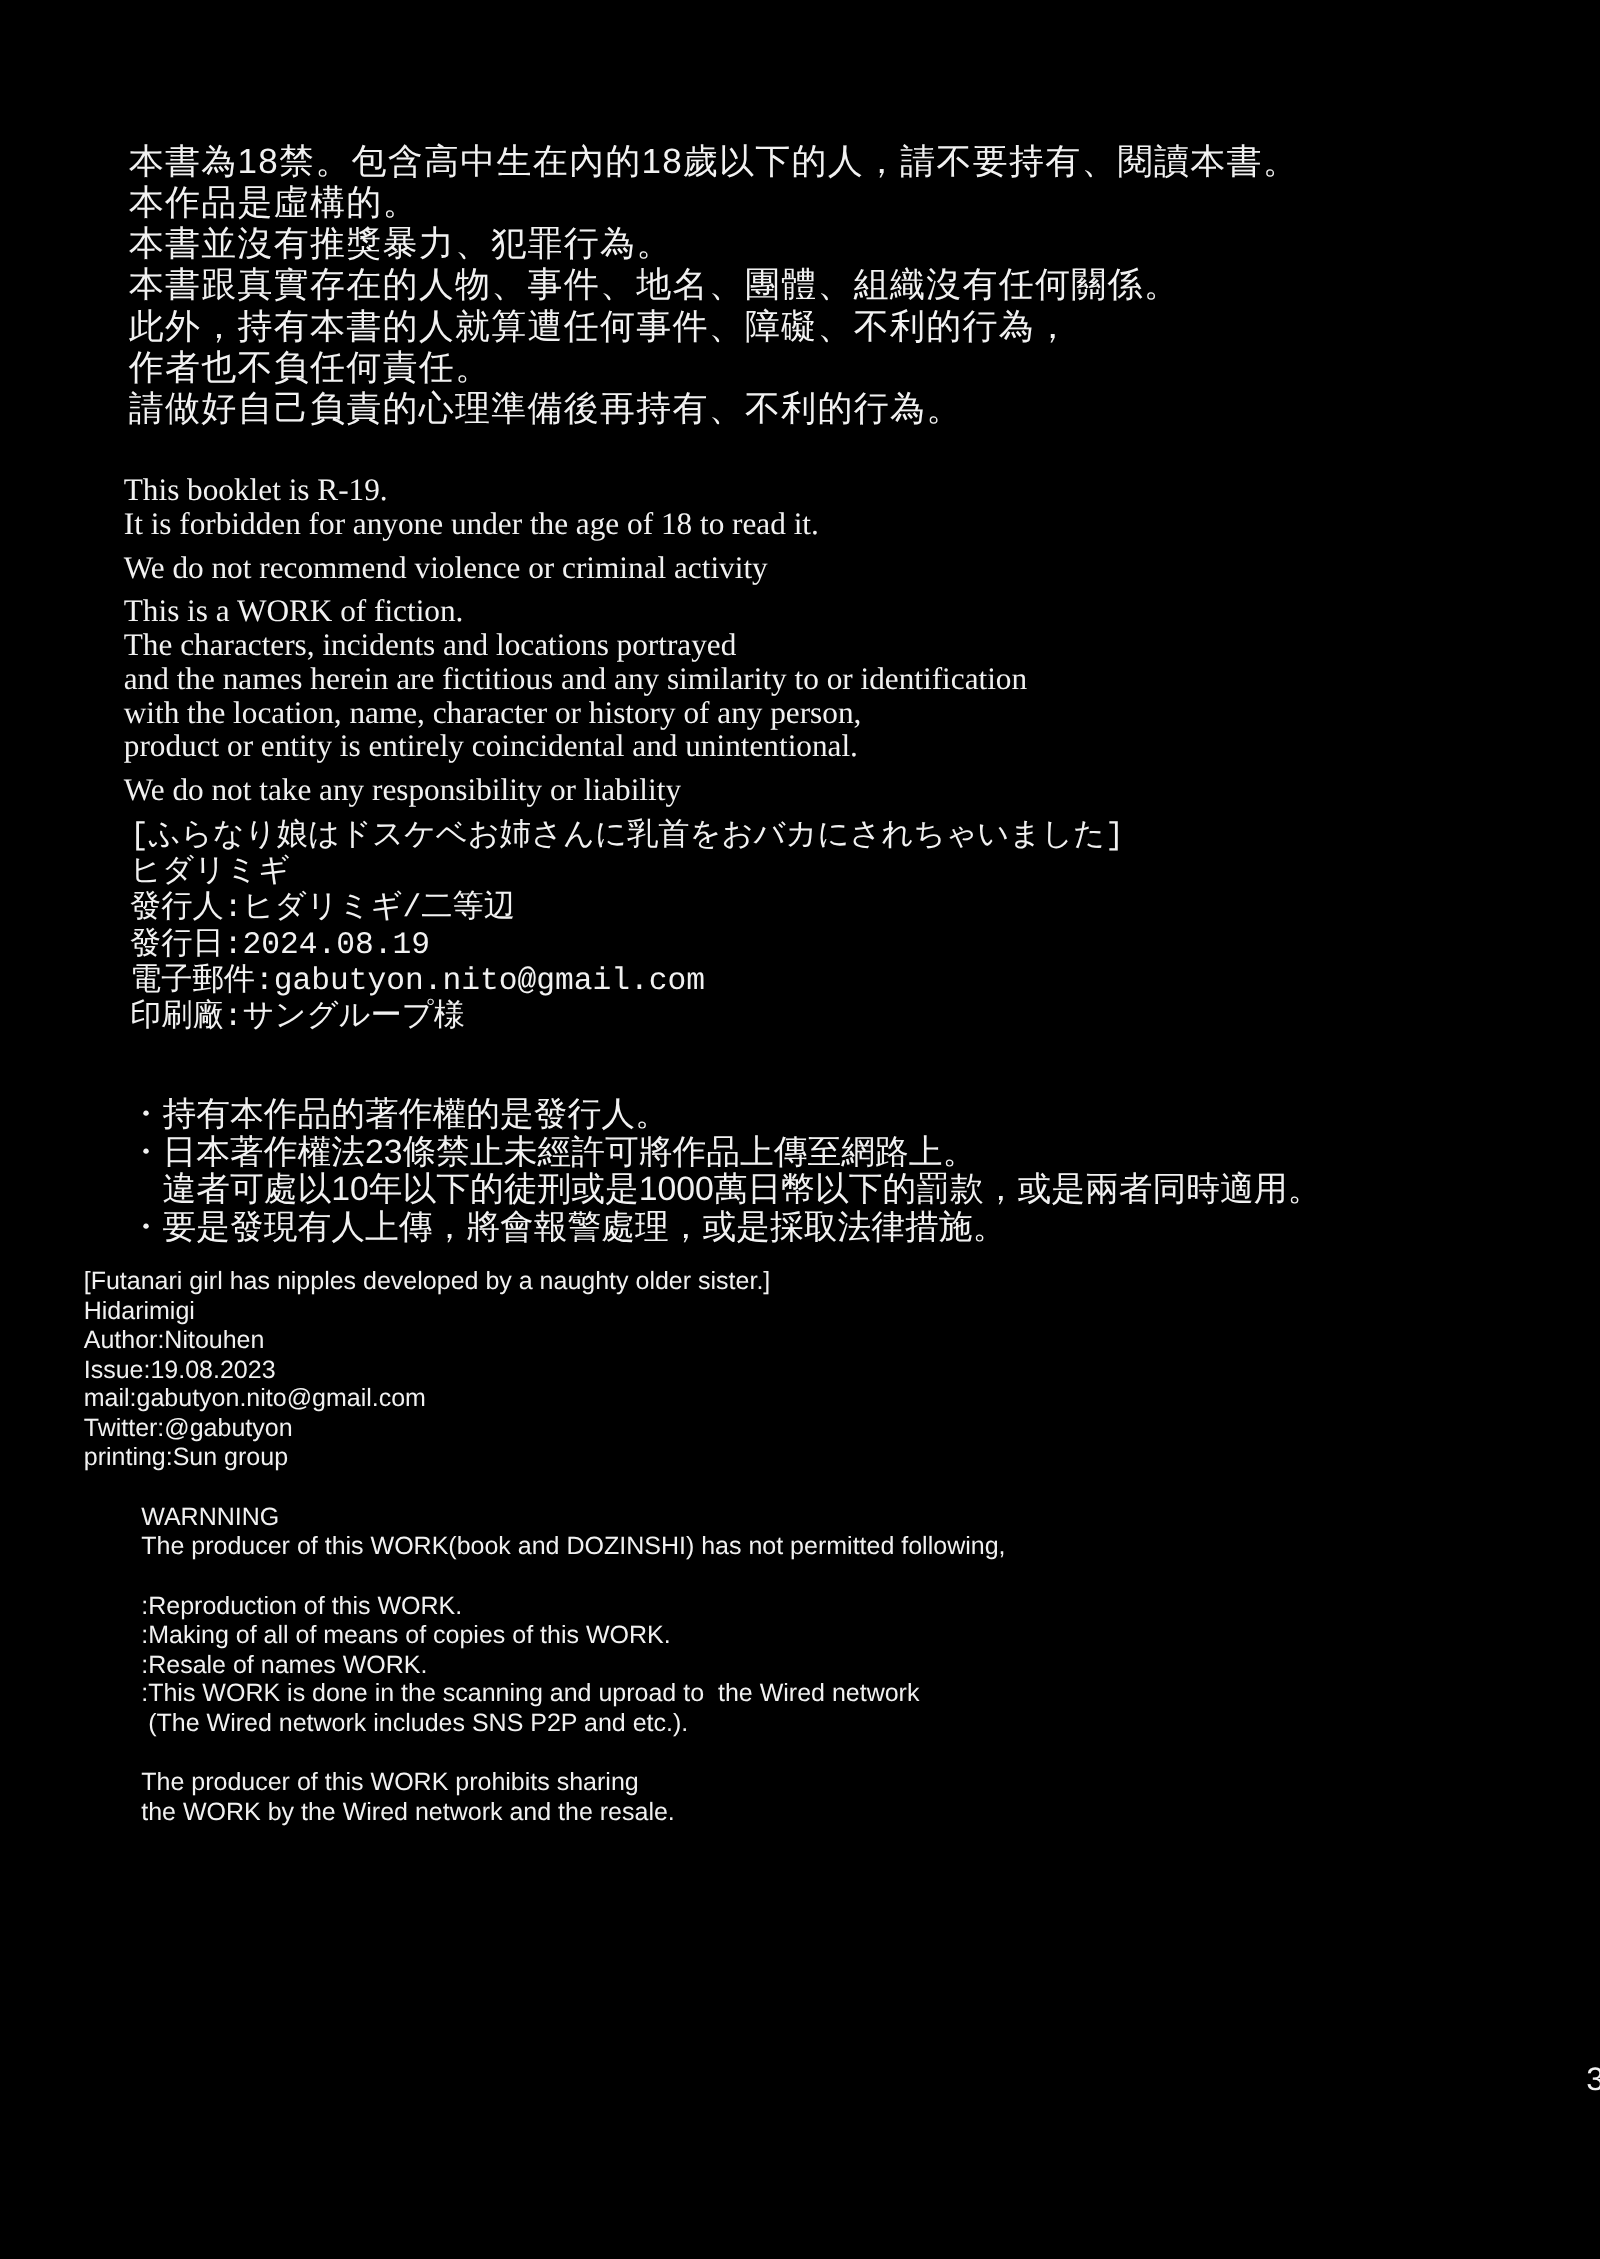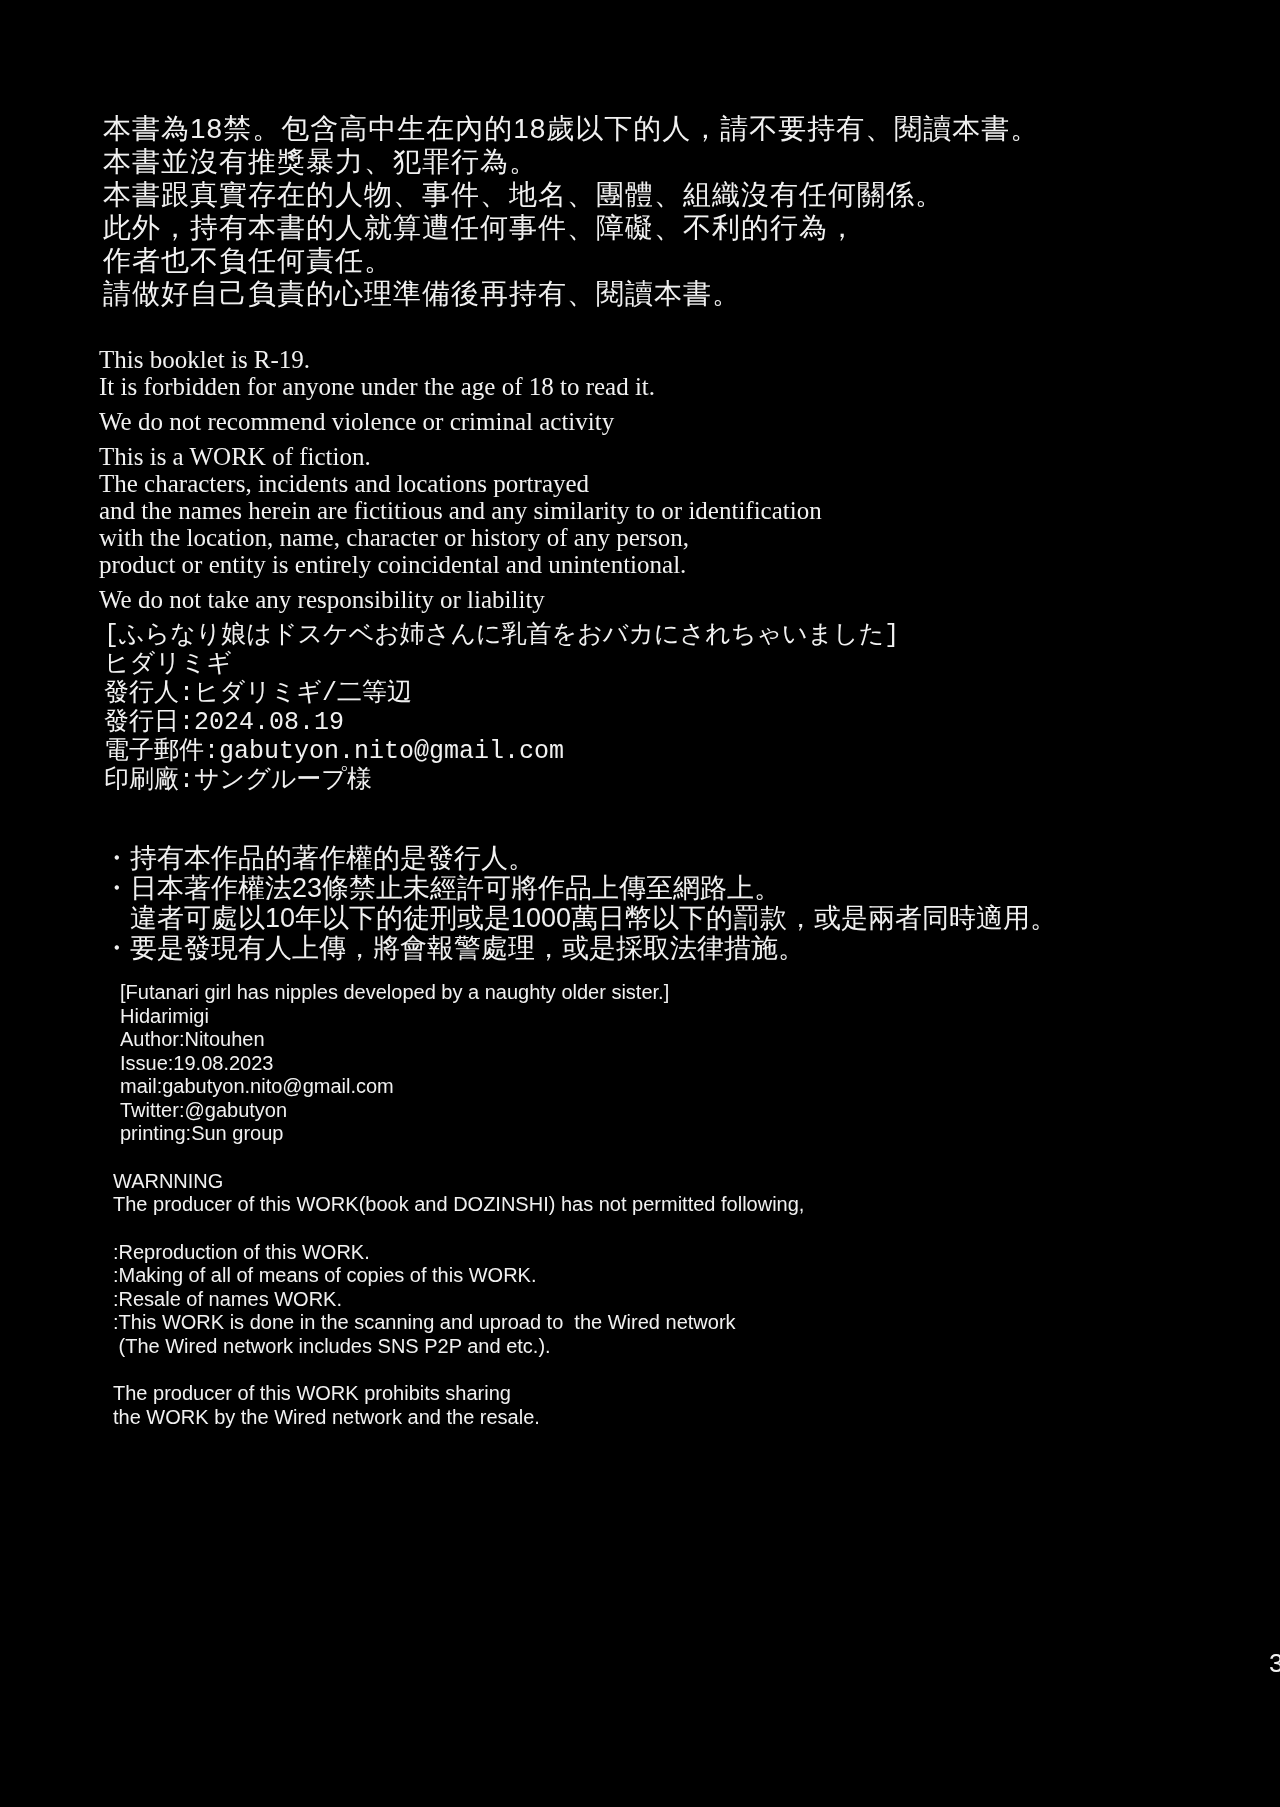--- a/index.html
+++ b/index.html
@@ -54,21 +54,21 @@
     margin-top: 48px;
     margin-left: 103px;
     font-family: "Liberation Sans", sans-serif;
     font-size: 27px;
     line-height: 30px;
   }
 
   
   .en-colophon {
     margin-top: 18px;
-    margin-left: 120px;
+    margin-left: 67px;
     font-family: "Liberation Sans", sans-serif;
     font-size: 20px;
     line-height: 23.5px;
   }
 
   
   .warning {
     margin-top: 24px;
     margin-left: 113px;
     font-family: "Liberation Sans", sans-serif;
@@ -88,25 +88,26 @@
     color: #f1f1f1;
   }
 </style>
 </head>
 <body>
 
 <main class="page">
 
   <section class="zh-top">
     <p>本書為18禁。包含高中生在內的18歲以下的人，請不要持有、閱讀本書。</p>
+    <p>本作品是虛構的。</p>
     <p>本書並沒有推獎暴力、犯罪行為。</p>
     <p>本書跟真實存在的人物、事件、地名、團體、組織沒有任何關係。</p>
     <p>此外，持有本書的人就算遭任何事件、障礙、不利的行為，</p>
     <p>作者也不負任何責任。</p>
-    <p>請做好自己負責的心理準備後再持有、閱讀本書。</p>
+    <p>請做好自己負責的心理準備後再持有、不利的行為。</p>
   </section>
 
   <section class="en-serif">
     <p>This booklet is R-19.</p>
     <p>It is forbidden for anyone under the age of 18 to read it.</p>
     <p class="gap">We do not recommend violence or criminal activity</p>
     <p class="gap">This is a WORK of fiction.</p>
     <p>The characters, incidents and locations portrayed</p>
     <p>and the names herein are fictitious and any similarity to or identification</p>
     <p>with the location, name, character or history of any person,</p>

